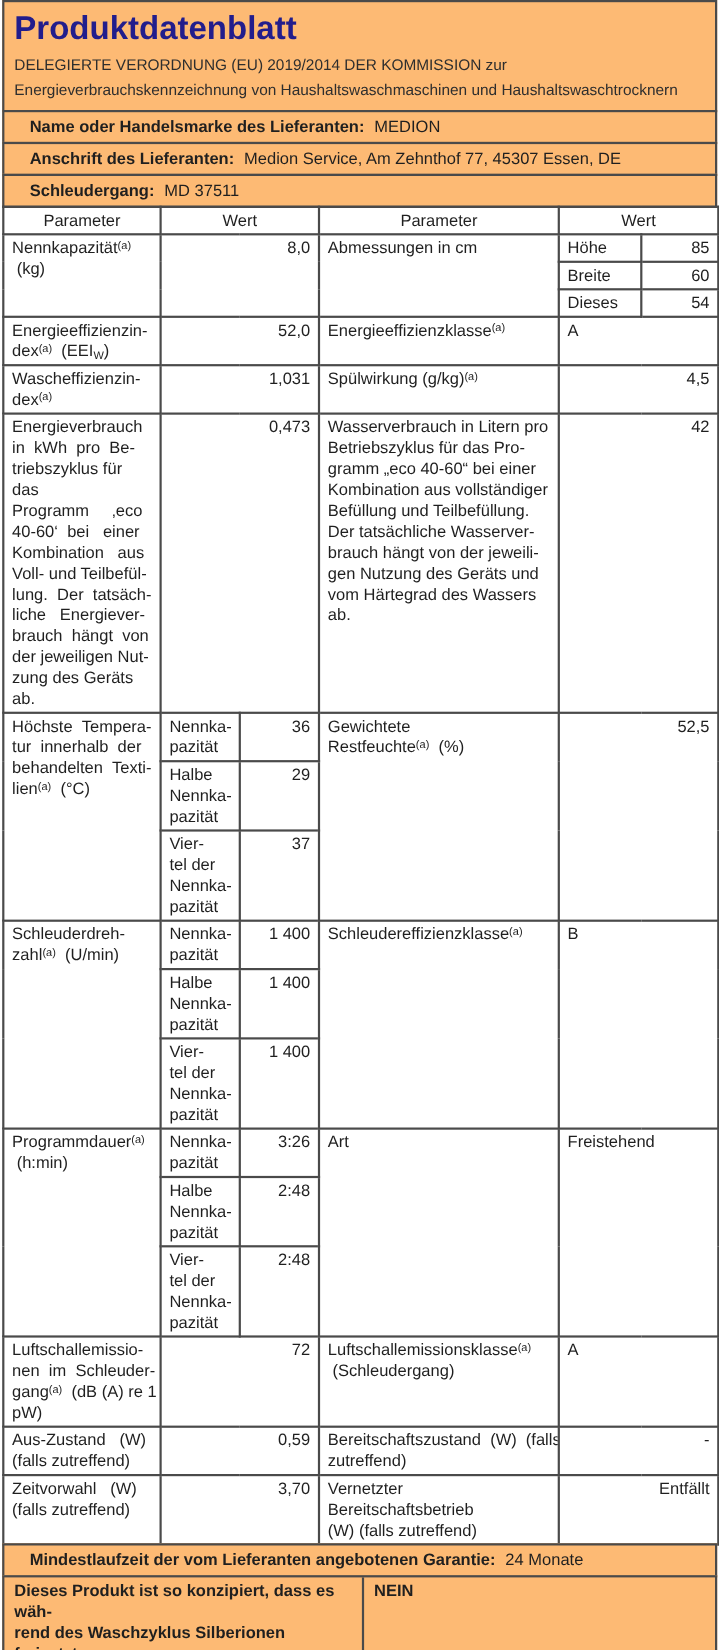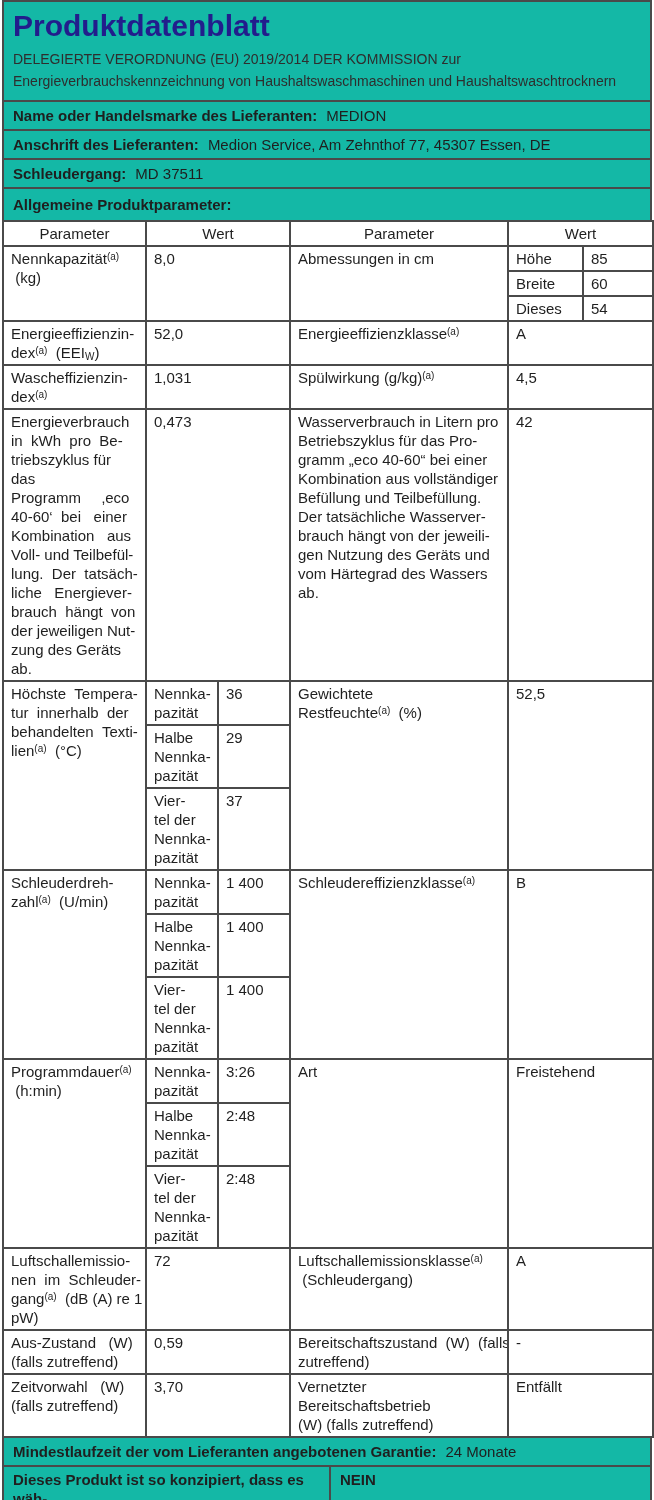--- a/index.html
+++ b/index.html
@@ -7,50 +7,50 @@
     width:654px;height:1500px;
     font-family:"Liberation Sans","DejaVu Sans",sans-serif;
     color:#1f1f1f;
     font-size:15px;
     -webkit-font-smoothing:antialiased;
   }
   .page{width:650px;margin:0 auto;padding-top:2px;}
   .box{
     border:2px solid #4a4a4a;
     margin-top:-2px;
-    background:#14b8a6;
+    background:#fdba74;
     box-sizing:border-box;
   }
   .title-box{padding:6px 9px 8px 9px;}
   .doc-title{
     font-size:30px;line-height:36px;font-weight:bold;
     color:#221d8c;letter-spacing:0px;
   }
   .regulation{
     margin-top:4px;
     font-size:14px;line-height:22px;color:#2e2e2e;
   }
-  .label-row{padding:4px 9px;line-height:19px;}
+  .label-row{padding:4px 23px;line-height:19px;}
   .label-row .lbl{font-weight:bold;}
   .label-row .val{margin-left:9px;}
   .section-row{padding:6px 9px;line-height:19px;font-weight:bold;}
 
   table.params{
     border-collapse:collapse;table-layout:fixed;
     width:650px;margin-top:-2px;
   }
   table.params td{
     border:2px solid #4a4a4a;
     vertical-align:top;
     padding:2px 7px;
     line-height:19px;
     overflow:hidden;
   }
   td.hdr{line-height:19px;text-align:center;}
-  td.num{text-align:left;}
+  td.num{text-align:right;}
   td.cls{text-align:left;}
   sup{font-size:10px;line-height:0;vertical-align:4px;}
   sub{font-size:10px;line-height:0;vertical-align:-2px;}
 
   .silver-row{display:flex;}
   .silver-left{
     width:327px;box-sizing:border-box;
     border-right:2px solid #4a4a4a;
     padding:3px 9px;font-weight:bold;line-height:19px;
   }
@@ -71,21 +71,20 @@
   </div>
 
   <div class="box label-row">
     <span class="lbl">Anschrift des Lieferanten:</span><span class="val">Medion Service, Am Zehnthof 77, 45307 Essen, DE</span>
   </div>
 
   <div class="box label-row">
     <span class="lbl">Schleudergang:</span><span class="val">MD 37511</span>
   </div>
 
-  <div class="box section-row">Allgemeine Produktparameter:</div>
 
   <table class="params">
     <colgroup>
       <col style="width:143px">
         <col style="width:72px">
         <col style="width:72px">
       <col style="width:218px">
         <col style="width:75px">
         <col style="width:70px">
     </colgroup>

